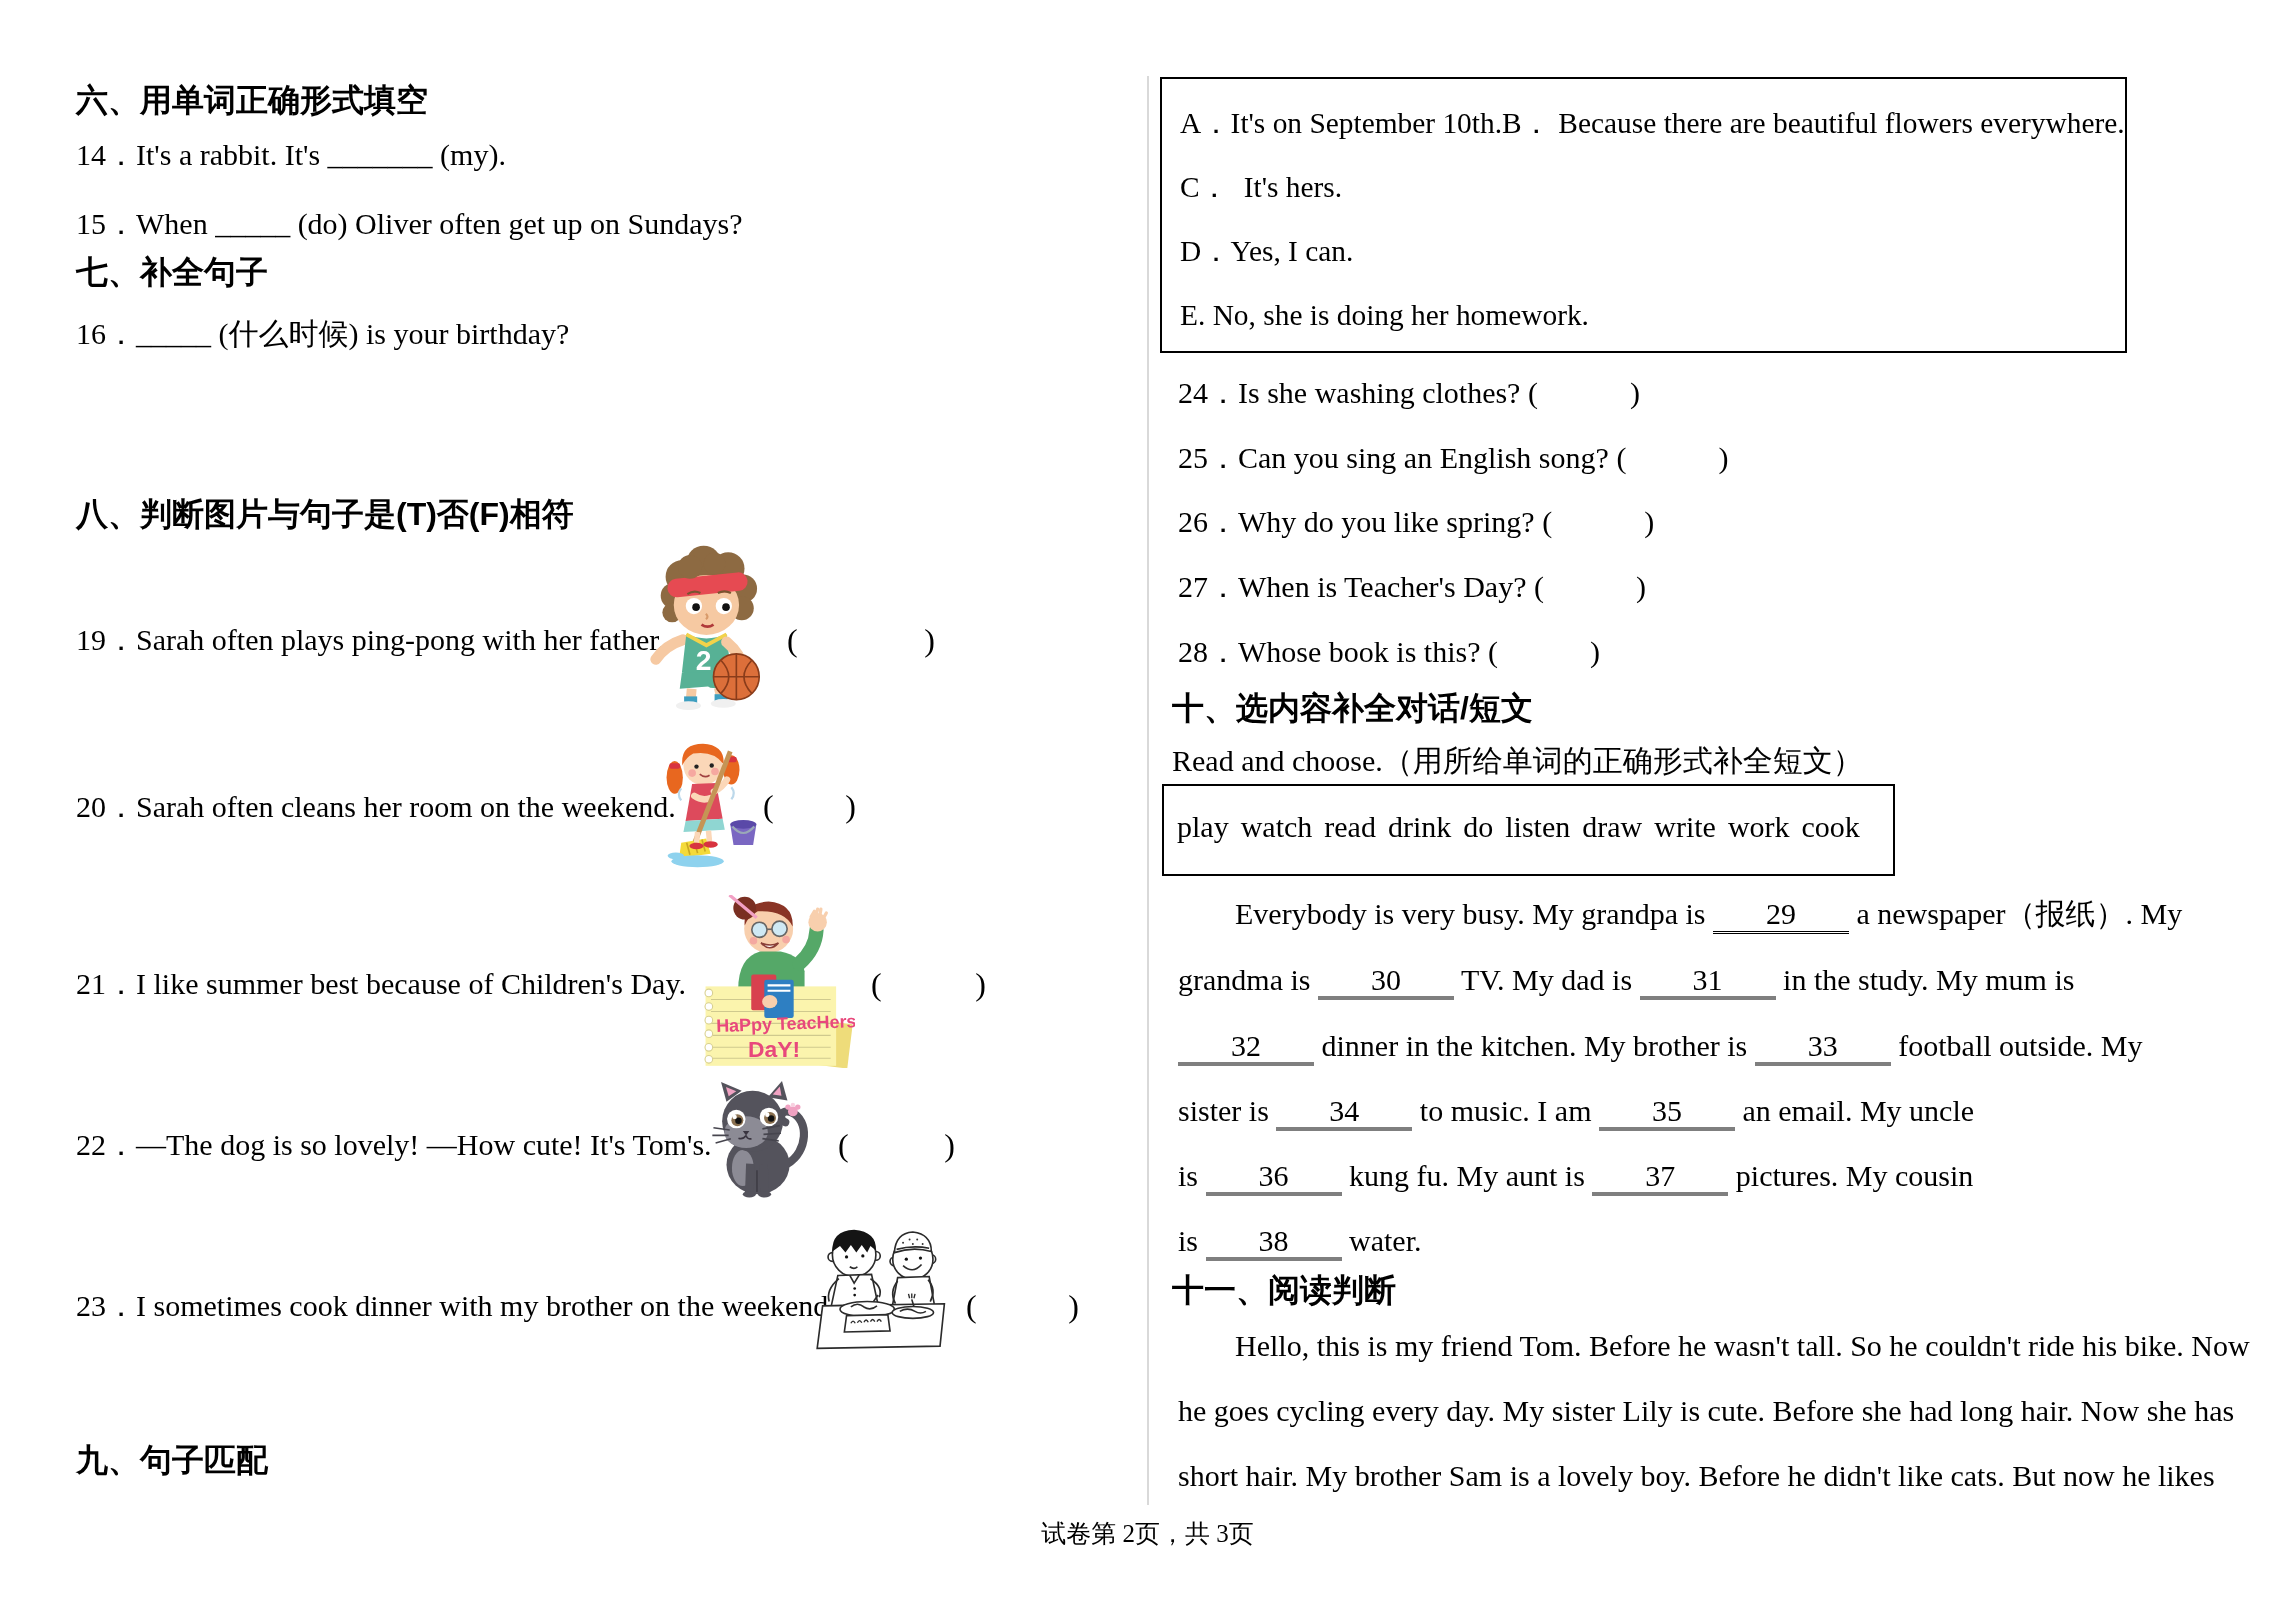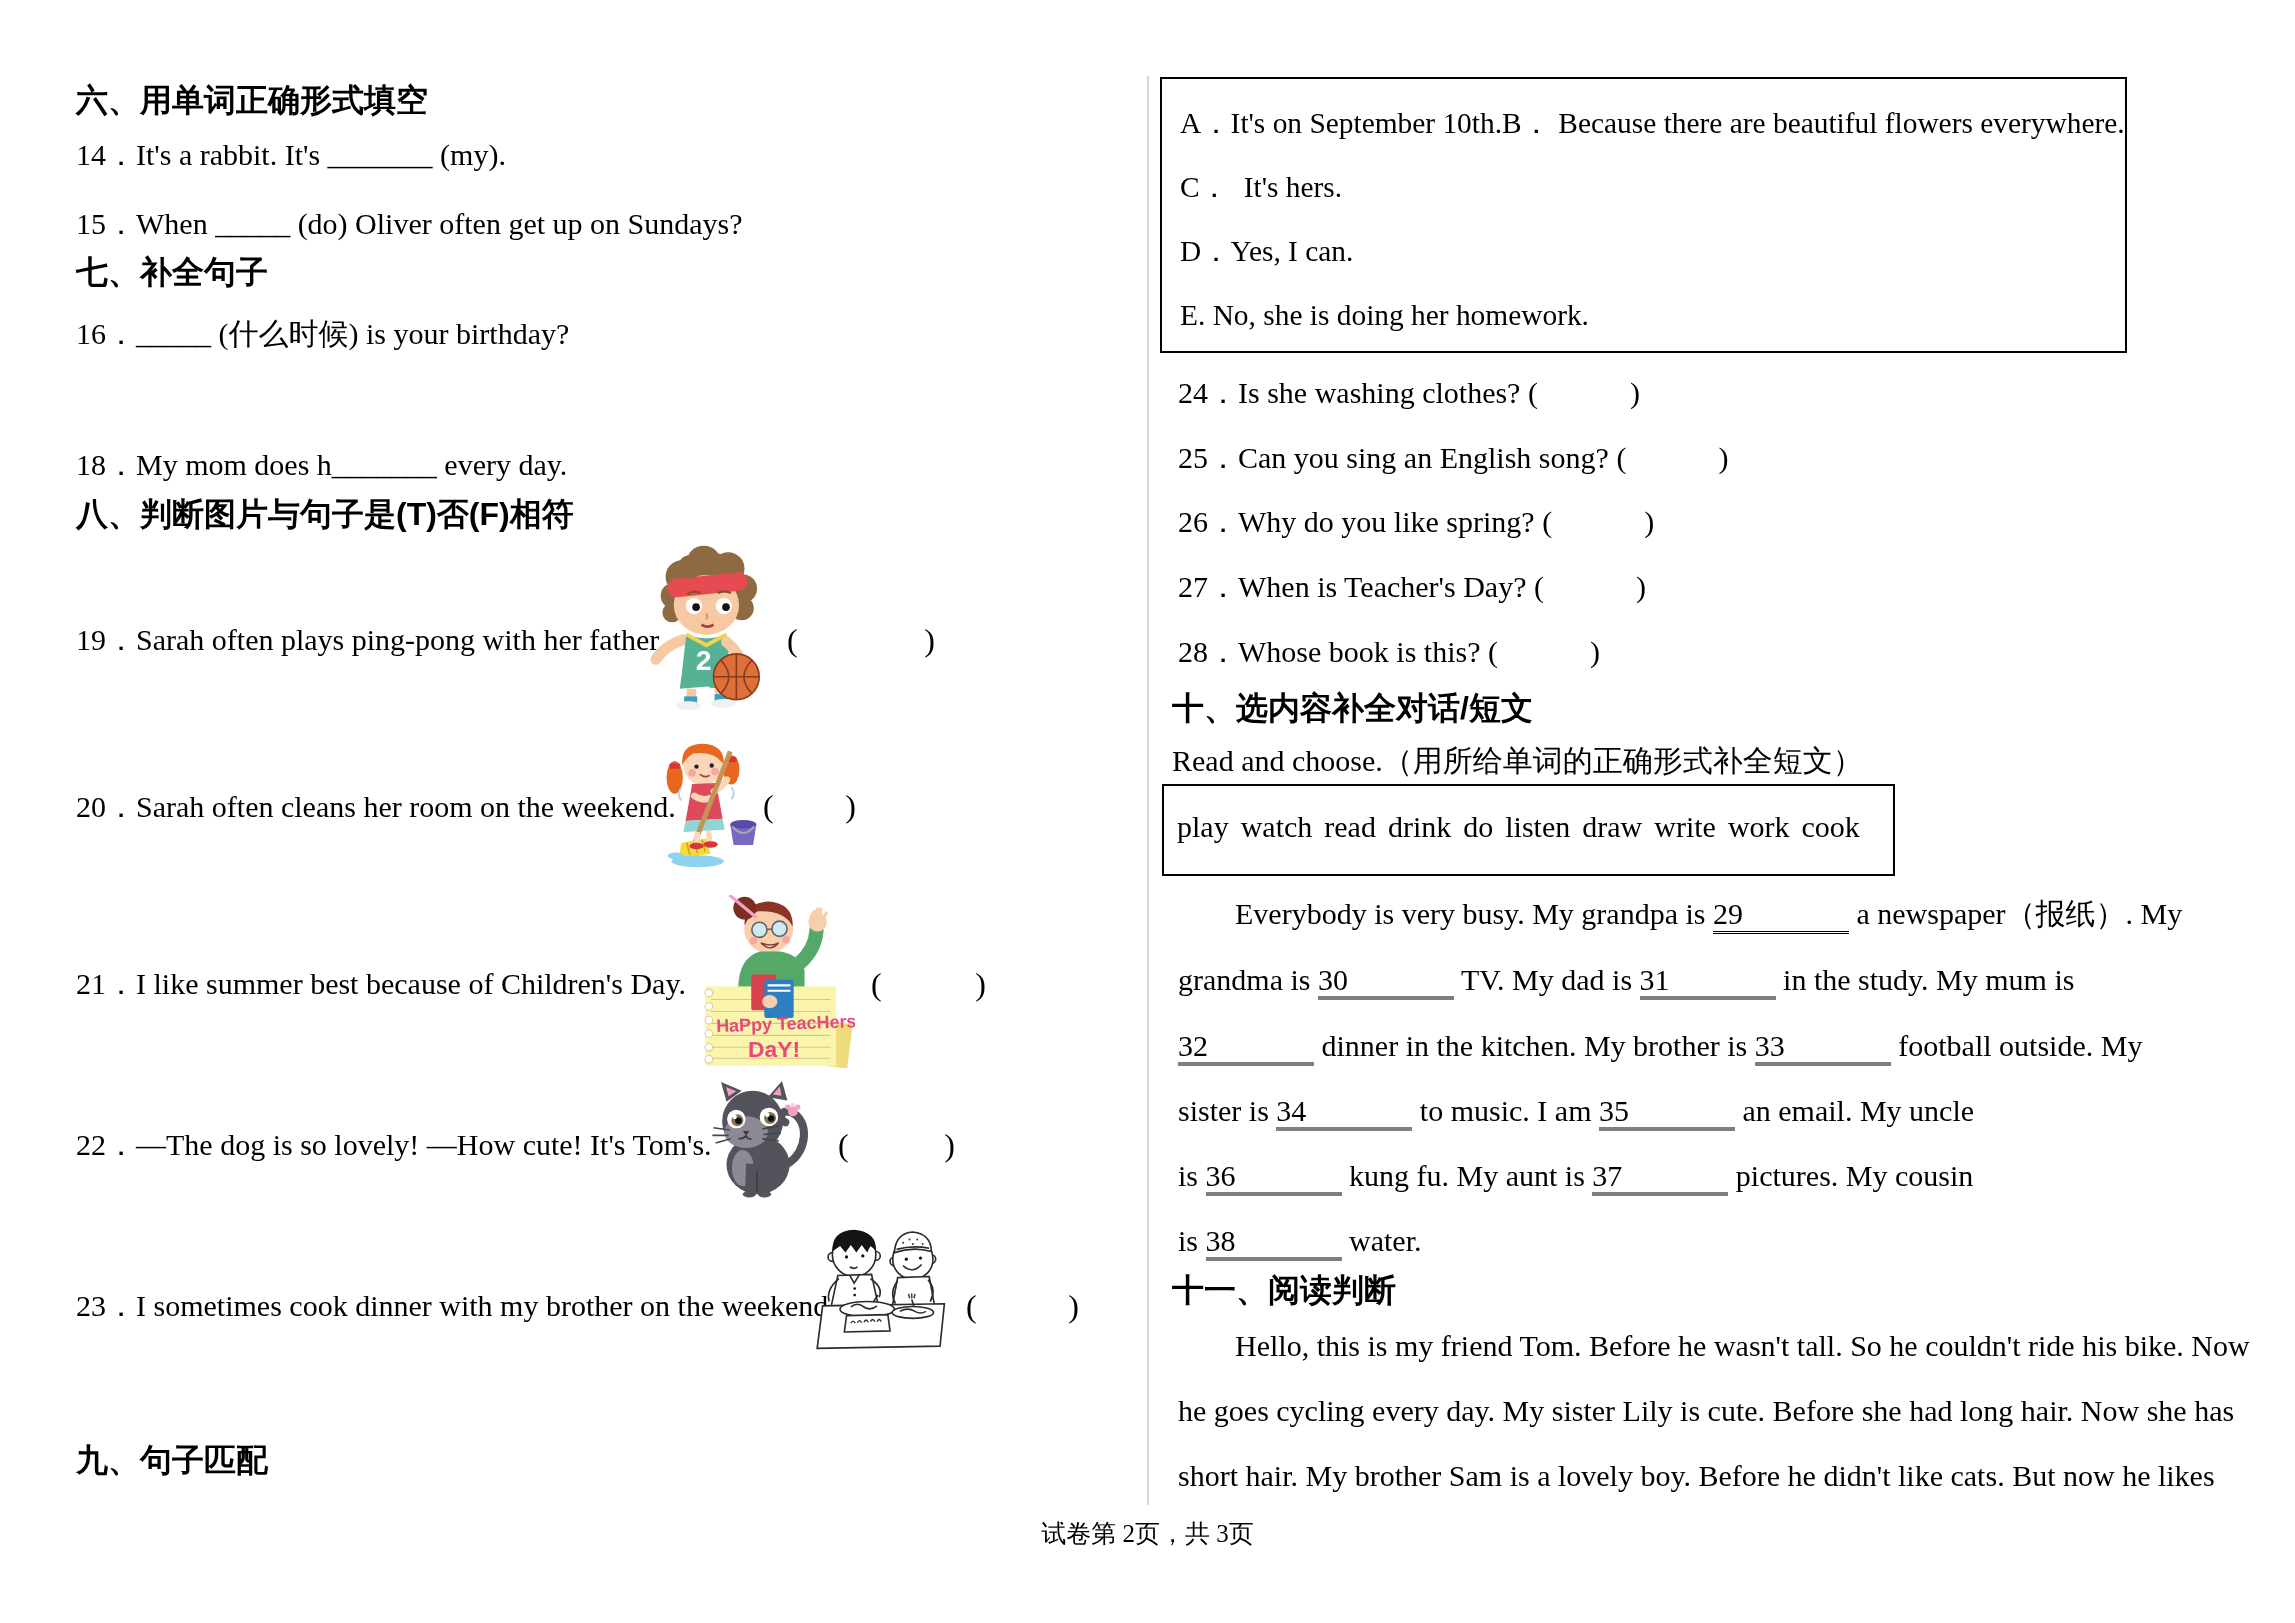--- a/index.html
+++ b/index.html
@@ -7,39 +7,38 @@
         font-family:"Liberation Serif",serif;}
   .abs{position:absolute;white-space:nowrap;transform:translateY(-50%);}
   .en{font-family:"Liberation Serif",serif;font-size:30px;}
   .opt{font-family:"Liberation Serif",serif;font-size:29.4px;}
   .chh{font-family:"Liberation Sans",sans-serif;font-size:32px;font-weight:700;}
   .box{position:absolute;border:2.7px solid #000;background:transparent;}
   .divider{position:absolute;width:1.6px;background:#d9d9d9;}
   .tf{position:absolute;display:flex;justify-content:space-between;transform:translateY(-50%);
       font-family:"Liberation Serif",serif;font-size:32px;}
   .qparens{display:inline-flex;justify-content:space-between;width:112px;margin-left:7.6px;}
-  .nblank{display:inline-block;min-width:136px;text-align:left;border-bottom:3.8px double #000;margin-top:8px;}
+  .nblank{display:inline-block;min-width:136px;text-align:center;border-bottom:3.8px double #000;margin-top:8px;}
   .wb-word{margin-right:12px;}
   .footer{position:absolute;left:0;width:2295px;text-align:center;transform:translateY(-50%);
           font-family:"Liberation Serif",serif;font-size:25px;}
   svg{position:absolute;}
 </style>
 </head>
 <body>
 
 <div class="page">
 
   <div class="divider" style="left:1147px;top:76px;height:1429px"></div>
 
   <div class="abs chh" style="left:76px;top:101px">六、用单词正确形式填空</div>
   <div class="abs en" style="left:76px;top:155px">14．It's a rabbit. It's _______ (my).</div>
   <div class="abs en" style="left:76px;top:224px">15．When _____ (do) Oliver often get up on Sundays?</div>
   <div class="abs chh" style="left:76px;top:273px">七、补全句子</div>
   <div class="abs en" style="left:76px;top:334px">16．_____ (什么时候) is your birthday?</div>
-  <div class="abs en" style="left:76px;top:465px">18．My mom does h_______ every day.</div>
   <div class="abs chh" style="left:76px;top:515px">八、判断图片与句子是(T)否(F)相符</div>
 
   <div class="abs en" style="left:76px;top:640px">19．Sarah often plays ping-pong with her father.</div>
   <div class="abs en" style="left:76px;top:807px">20．Sarah often cleans her room on the weekend.</div>
   <div class="abs en" style="left:76px;top:984px">21．I like summer best because of Children's Day.</div>
   <div class="abs en" style="left:76px;top:1145px">22．—The dog is so lovely! —How cute! It's Tom's.</div>
   <div class="abs en" style="left:76px;top:1306px">23．I sometimes cook dinner with my brother on the weekend.</div>
   <div class="abs chh" style="left:76px;top:1461px">九、句子匹配</div>
 
   <div class="tf" style="left:787px;top:640px;width:148px">

